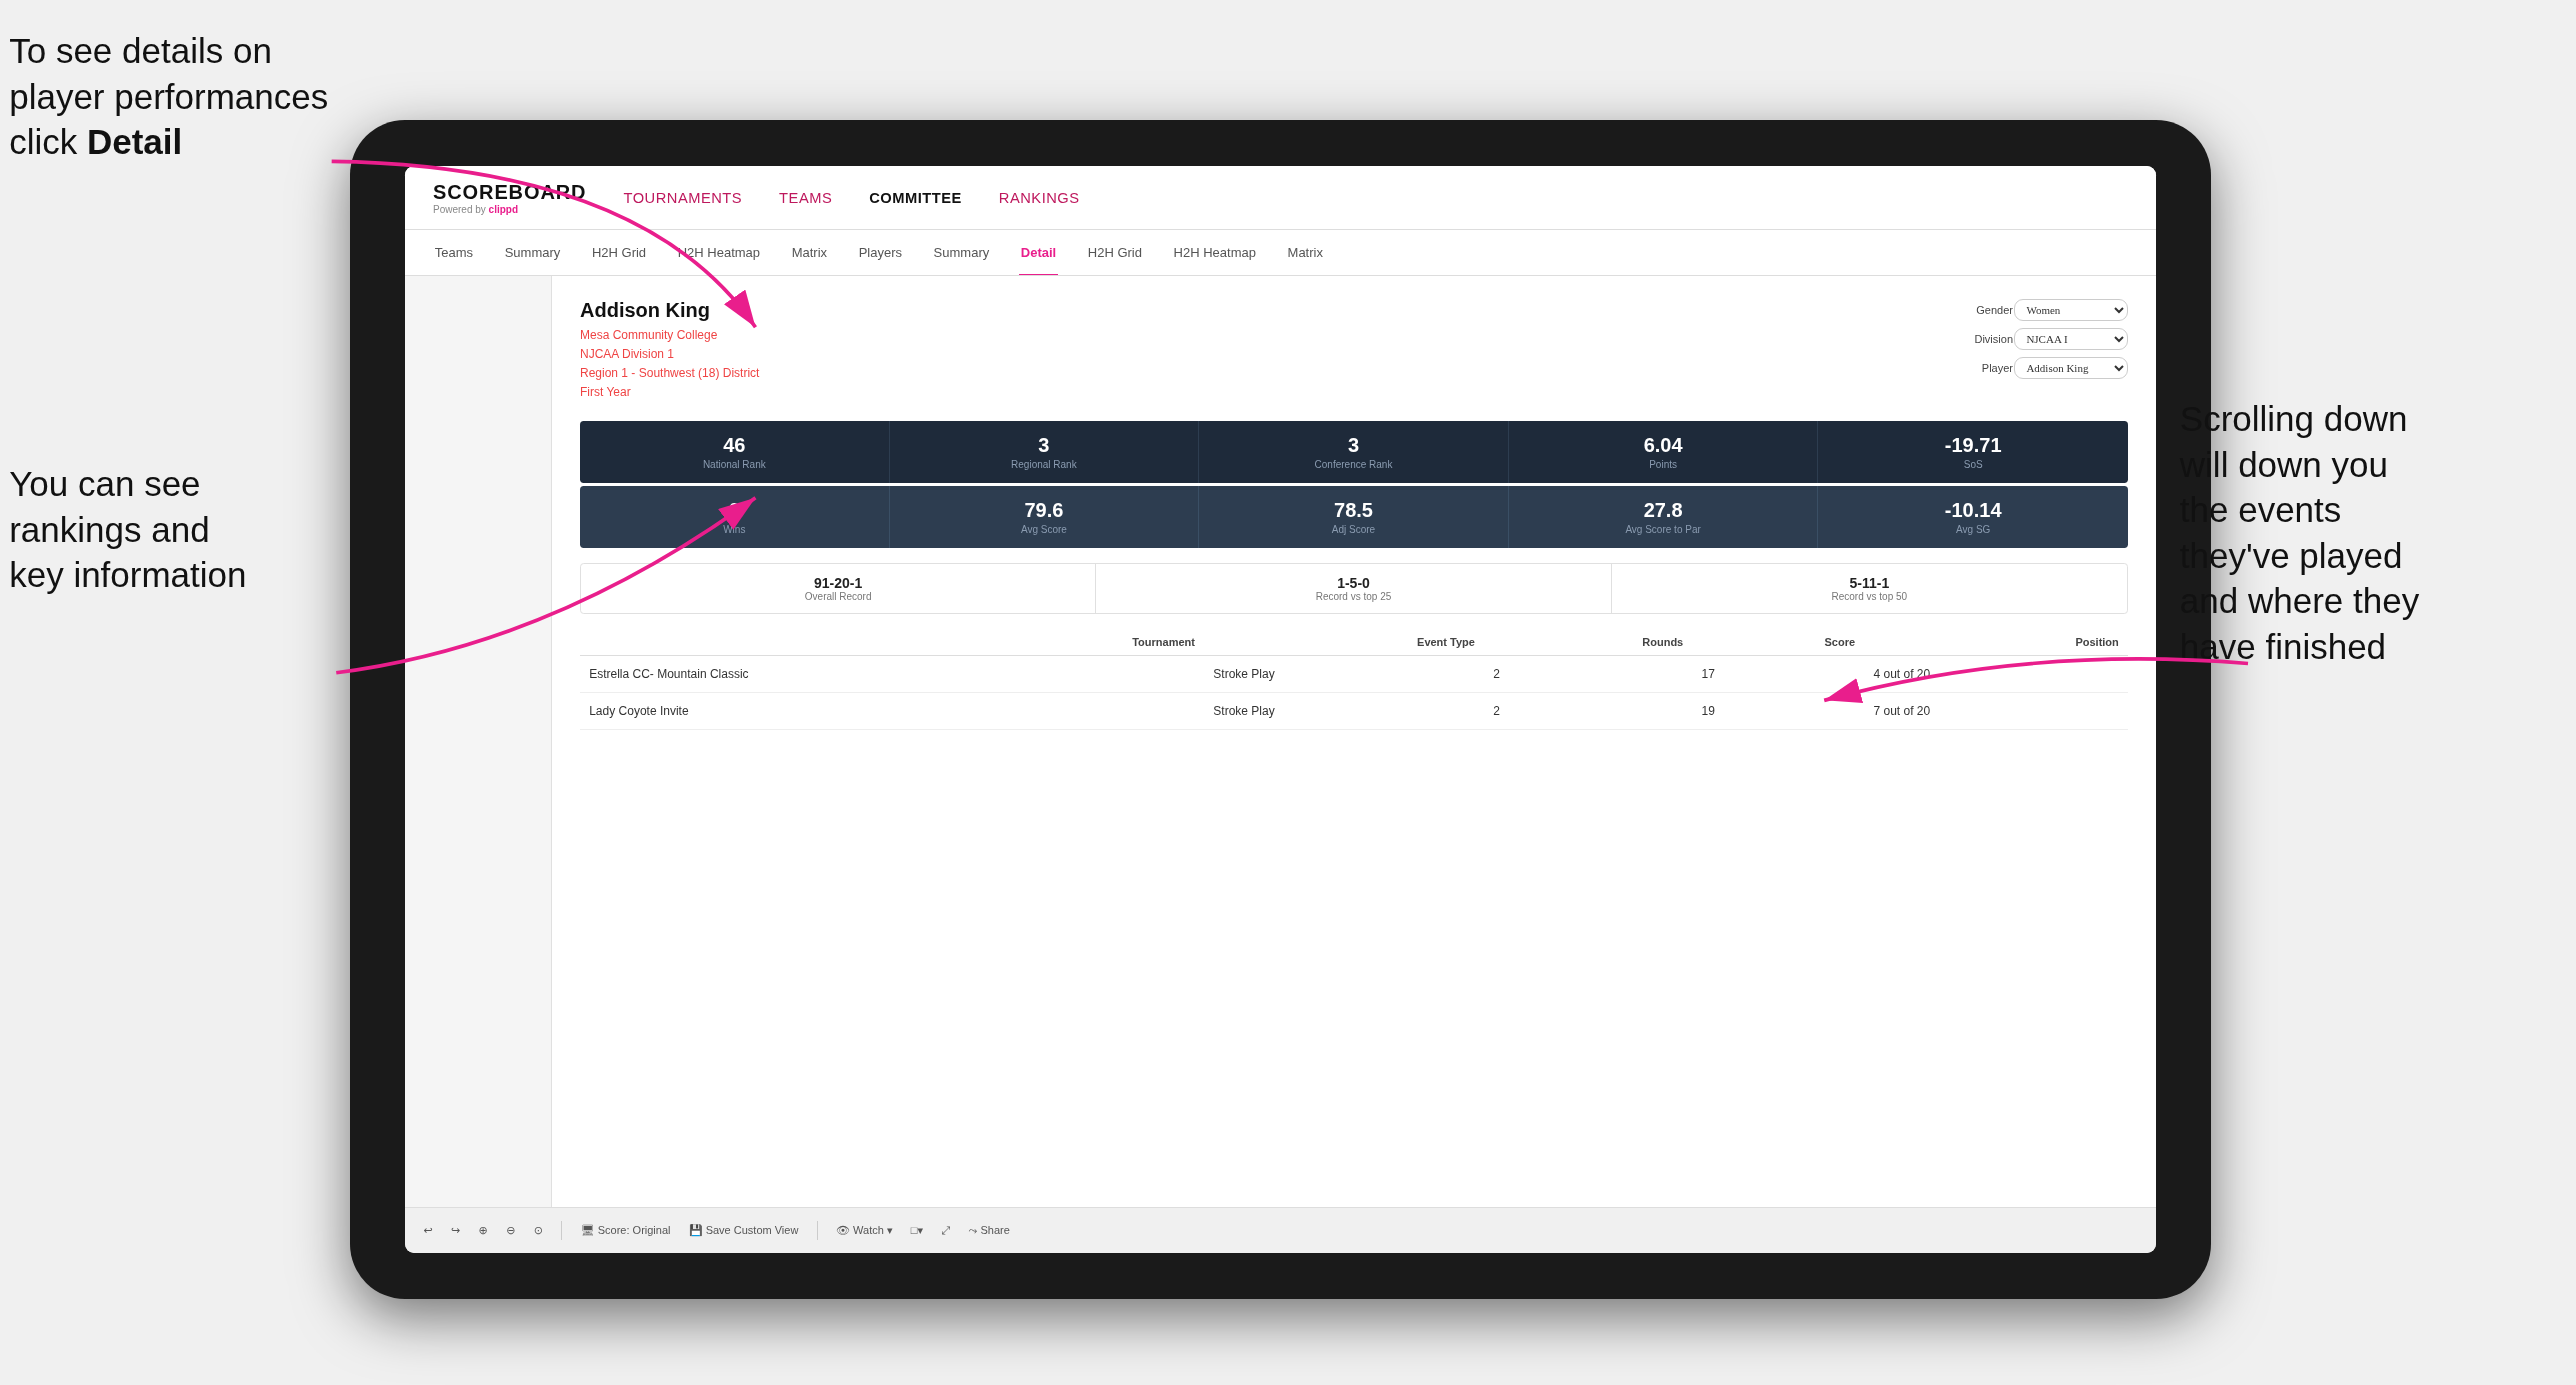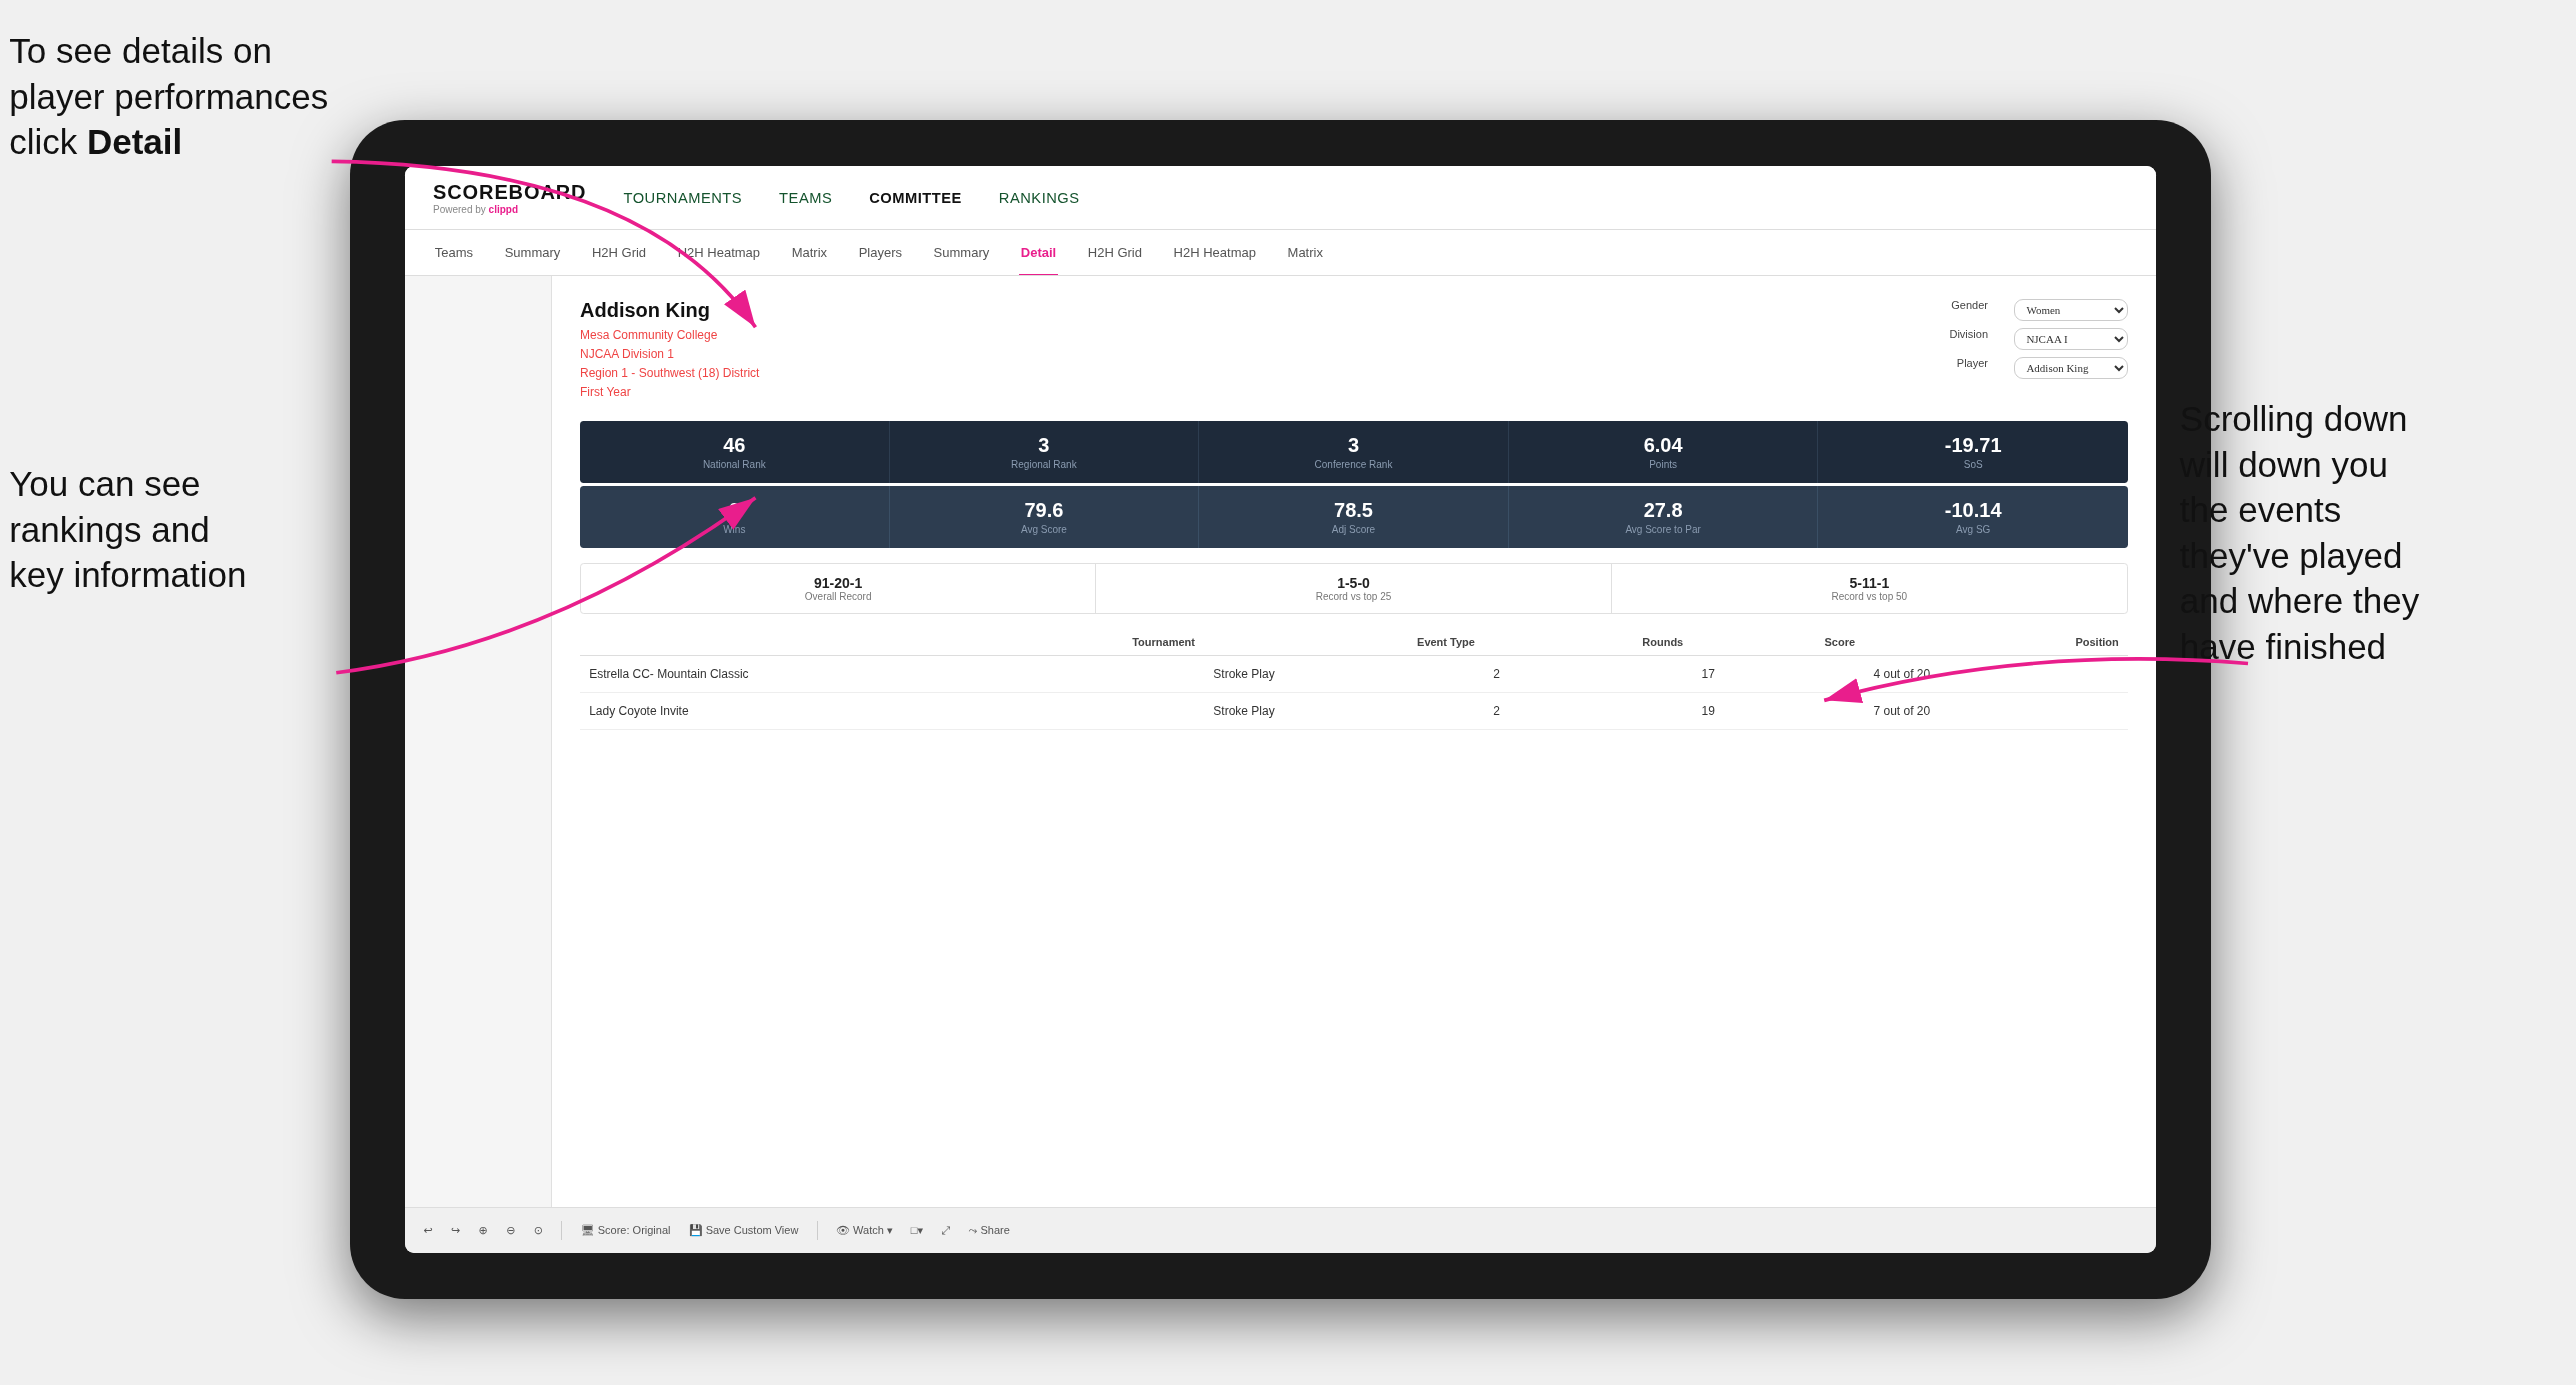--- a/index.html
+++ b/index.html
@@ -97,21 +97,21 @@
       color: #e91e8c;
       font-weight: bold;
     }
     .main-nav {
       display: flex;
       gap: 37px;
       align-items: center;
     }
     .main-nav-item {
       font-size: 14.7px;
-      color: #14532d;
+      color: #be185d;
       cursor: pointer;
       text-transform: uppercase;
       letter-spacing: 0.5px;
       font-weight: 500;
     }
     .main-nav-item.active {
       color: #111;
       font-weight: 700;
     }
 
@@ -184,21 +184,22 @@
       color: #ef4444;
       line-height: 1.6;
     }
     .player-controls {
       display: flex;
       flex-direction: column;
       gap: 7.4px;
     }
     .control-row {
       display: flex;
-      gap: 26px;
+      align-items: center;
+      gap: 1px;
       font-size: 12px;
       color: #444;
     }
     .control-row label {
       width: 60px;
       text-align: right;
       font-size: 11px;
     }
     .control-select {
       font-size: 11px;

